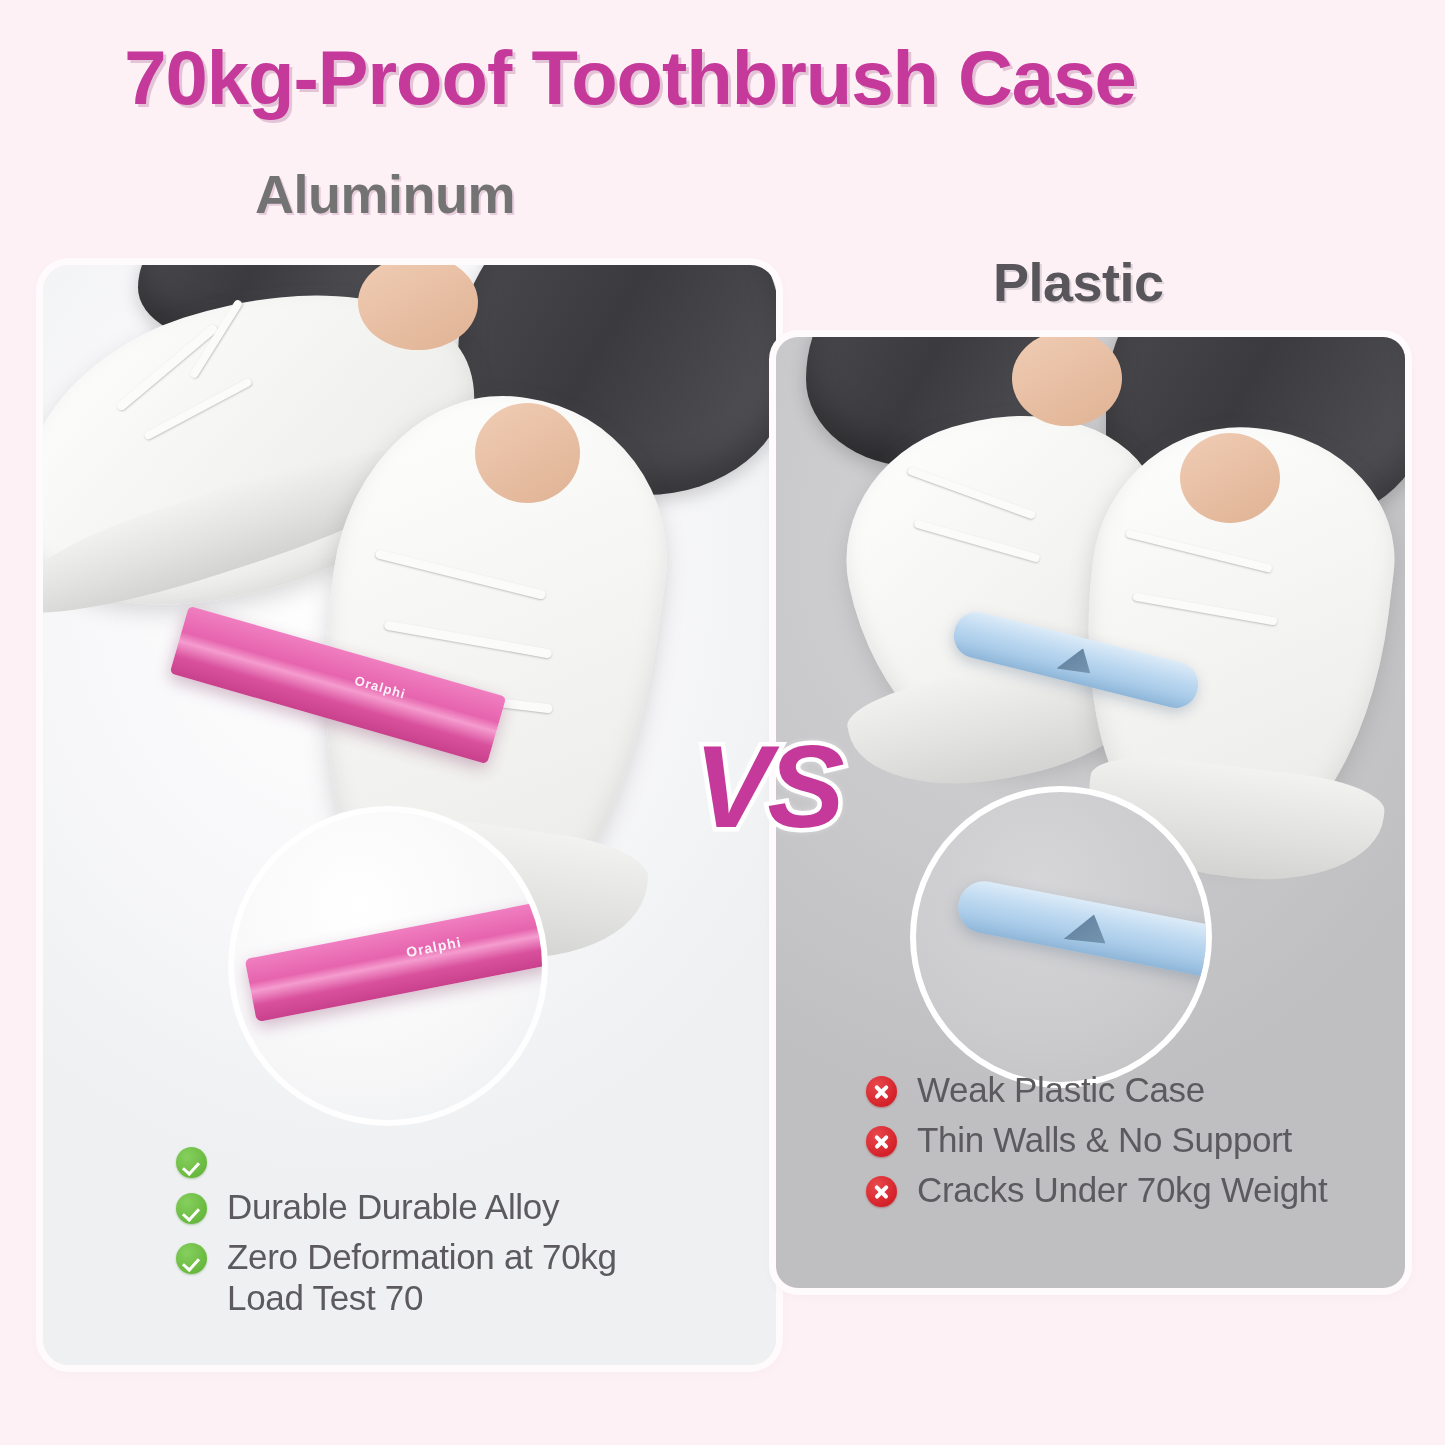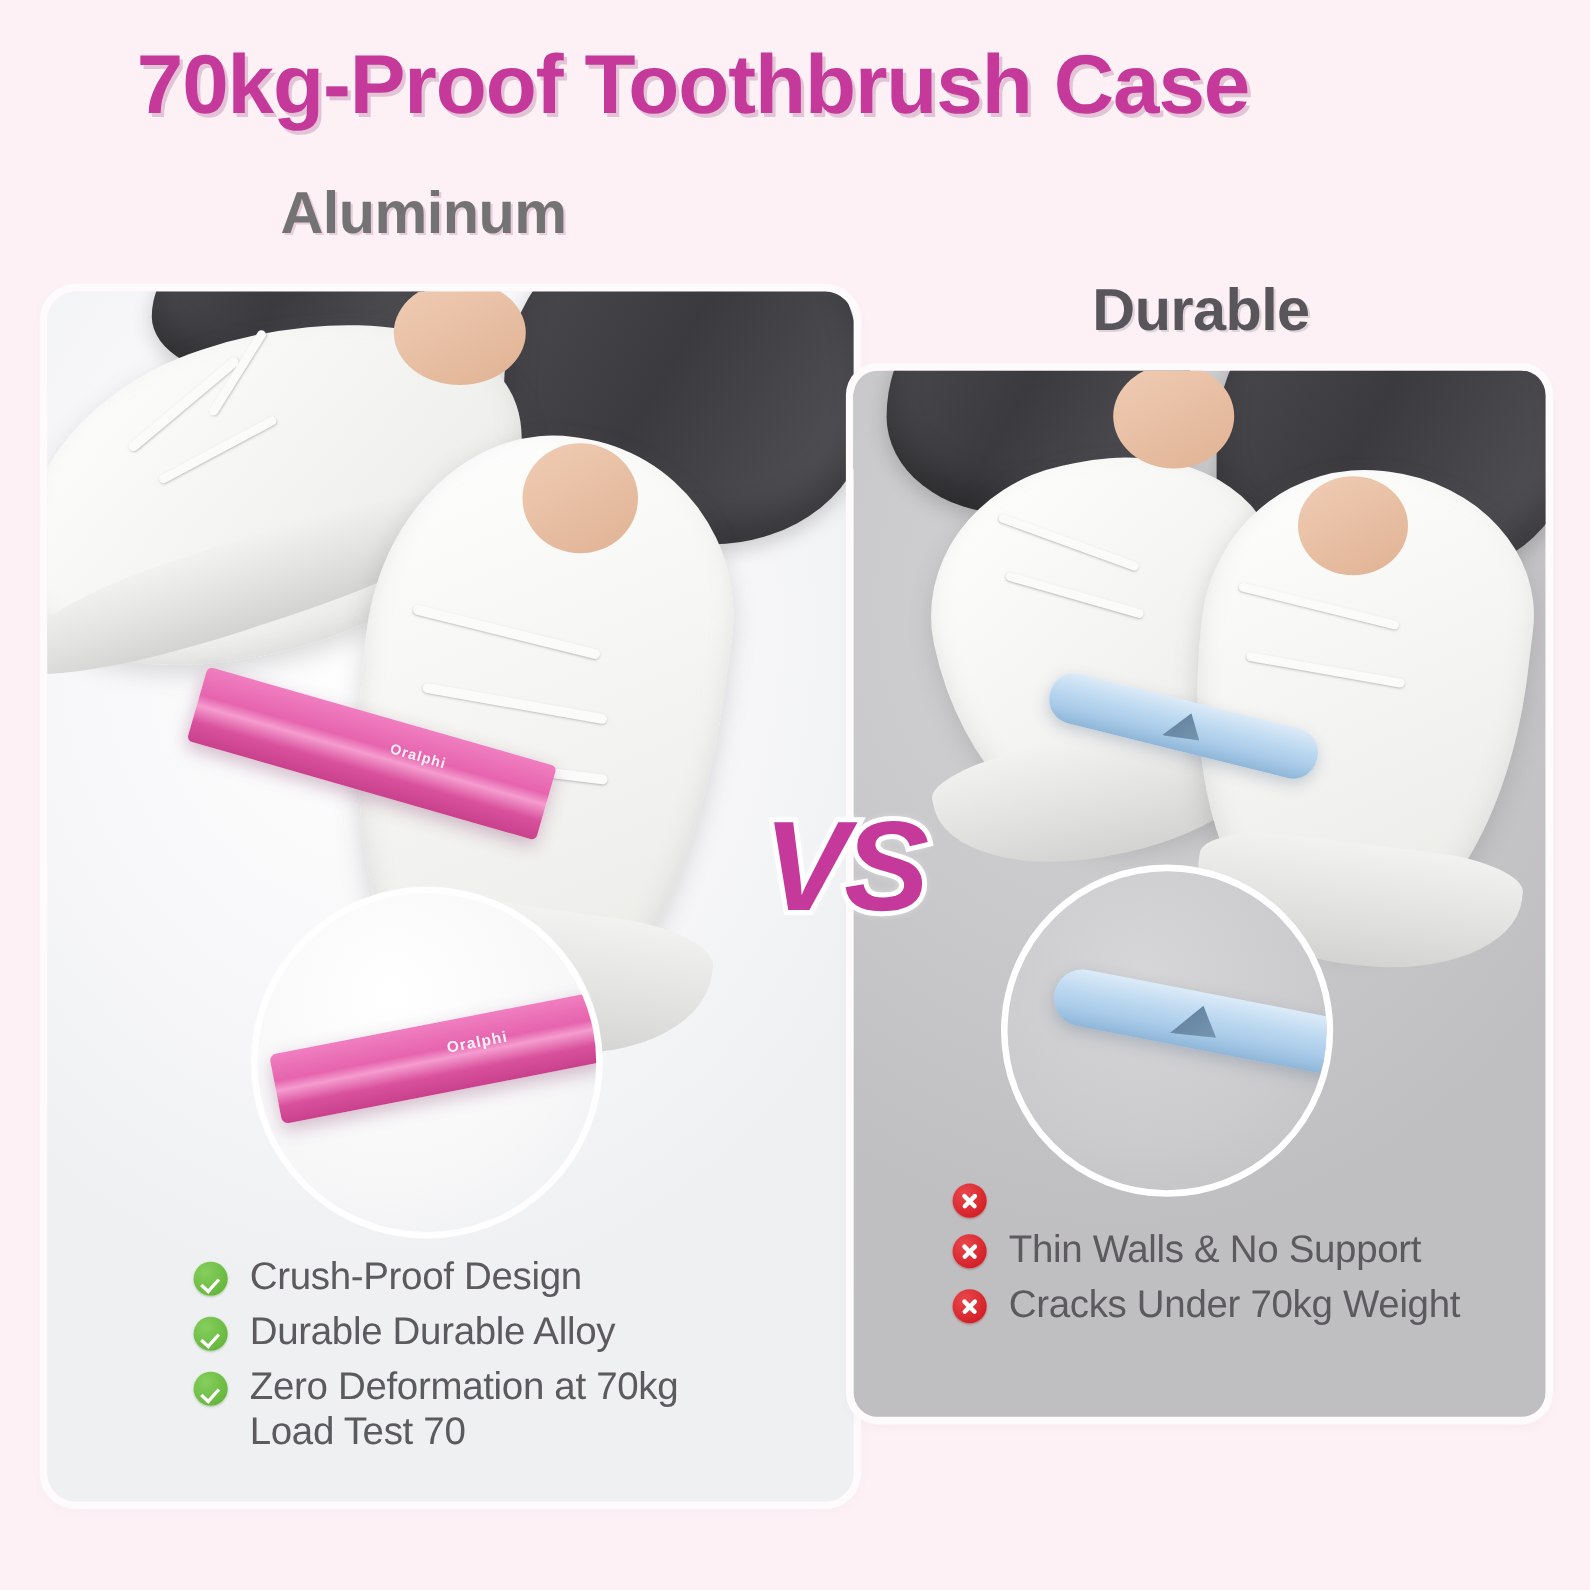--- a/index.html
+++ b/index.html
@@ -238,21 +238,21 @@
     color: #5c5a5e;
     letter-spacing: -0.3px;
   }
 </style>
 </head>
 <body>
 
 <div class="title">70kg-Proof Toothbrush Case</div>
 
 <div class="label-aluminum">Aluminum</div>
-<div class="label-plastic">Durable</div>
+<div class="label-plastic">Plastic</div>
 
 <div class="panel panel-left">
   <div class="photo">
 
     <div class="jeans" style="left:95px; top:-50px; width:250px; height:130px; border-radius:40% 50% 60% 50% / 70% 60% 50% 55%;"></div>
     <div class="jeans" style="left:415px; top:-60px; width:330px; height:290px; border-radius:46% 30% 50% 60% / 60% 70% 46% 40%;"></div>
 
     <div class="shoe" style="left:-35px; top:40px; width:475px; height:285px; transform:rotate(-18deg);
                 border-radius:46% 54% 50% 50% / 58% 48% 52% 42%;"></div>
     <div class="sole" style="left:-45px; top:225px; width:455px; height:80px; transform:rotate(-18deg);
@@ -317,35 +317,35 @@
                   clip-path: polygon(0 100%, 60% 0, 100% 88%);"></div>
     </div>
   </div>
 </div>
 
 <div class="vs">VS</div>
 
 <div class="features features-left">
   <div class="feature">
     <span class="feature-icon icon-check"></span>
-    <span class="feature-text">Crush-Proof Design</span>
   </div>
   <div class="feature">
     <span class="feature-icon icon-check"></span>
     <span class="feature-text">Durable Durable Alloy</span>
   </div>
   <div class="feature">
     <span class="feature-icon icon-check"></span>
     <span class="feature-text">Zero Deformation at 70kg Load Test 70</span>
   </div>
 </div>
 
 <div class="features features-right">
   <div class="feature">
     <span class="feature-icon icon-cross"></span>
+    <span class="feature-text">Weak Plastic Case</span>
   </div>
   <div class="feature">
     <span class="feature-icon icon-cross"></span>
     <span class="feature-text">Thin Walls &amp; No Support</span>
   </div>
   <div class="feature">
     <span class="feature-icon icon-cross"></span>
     <span class="feature-text">Cracks Under 70kg Weight</span>
   </div>
 </div>

